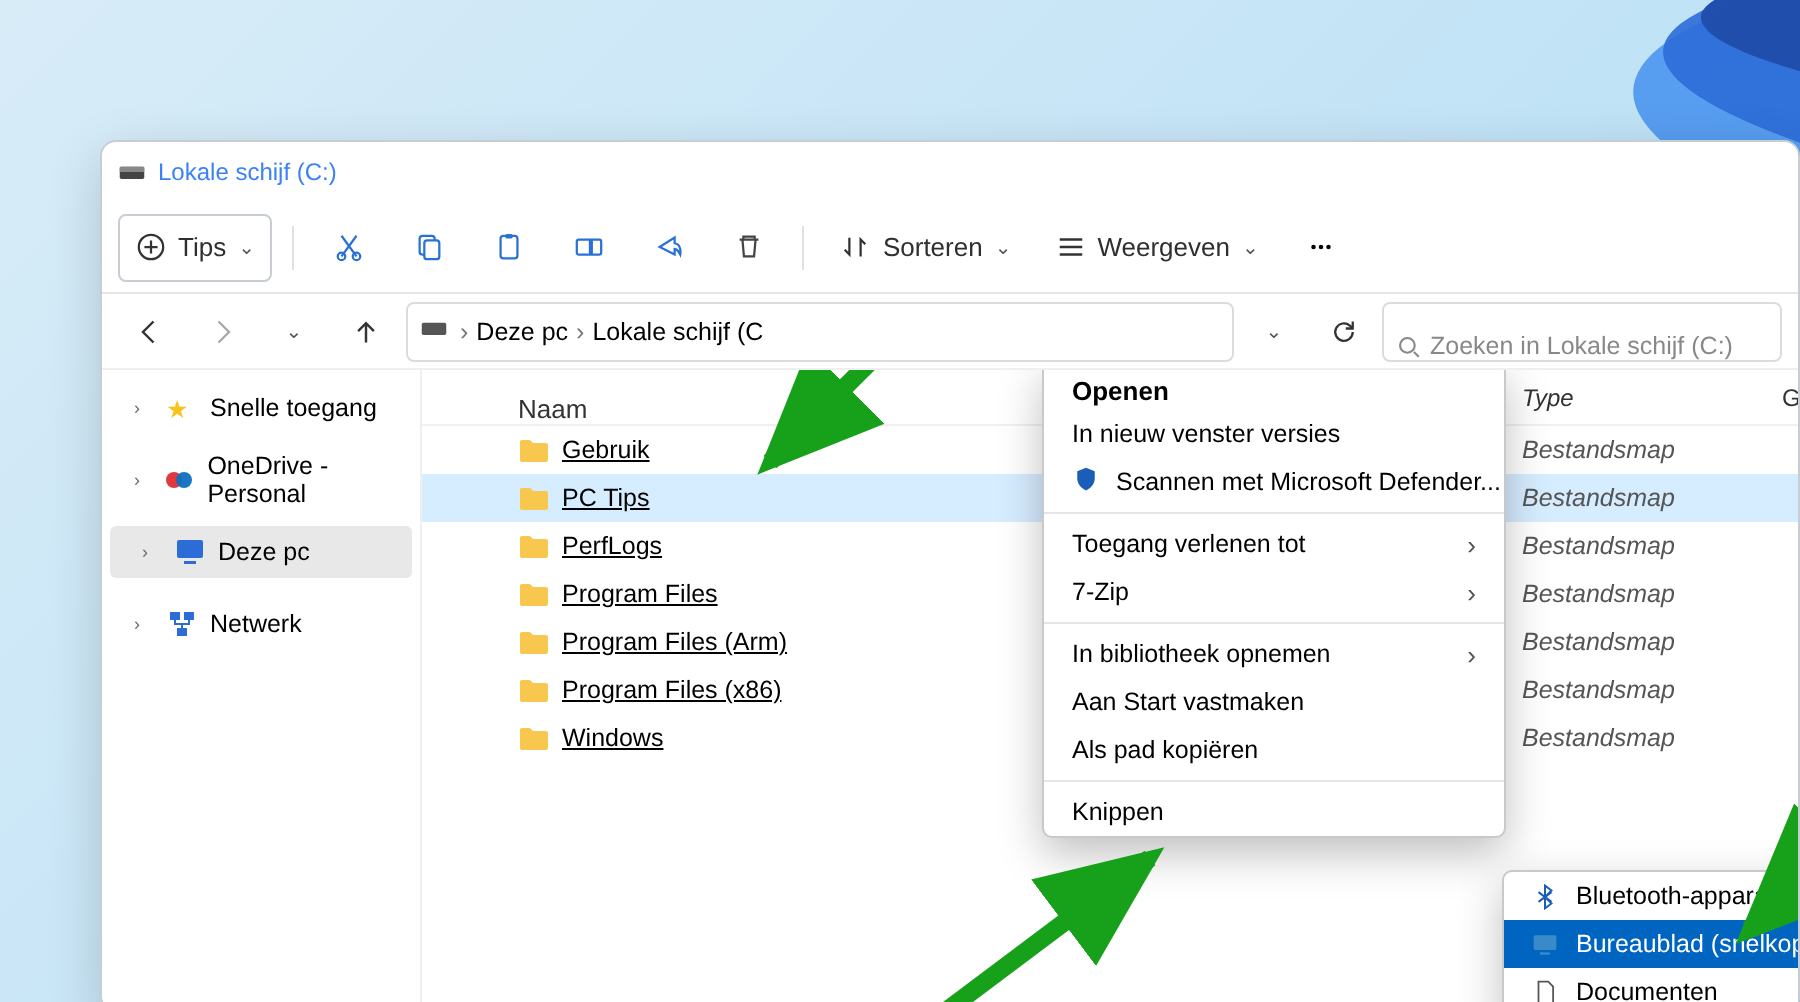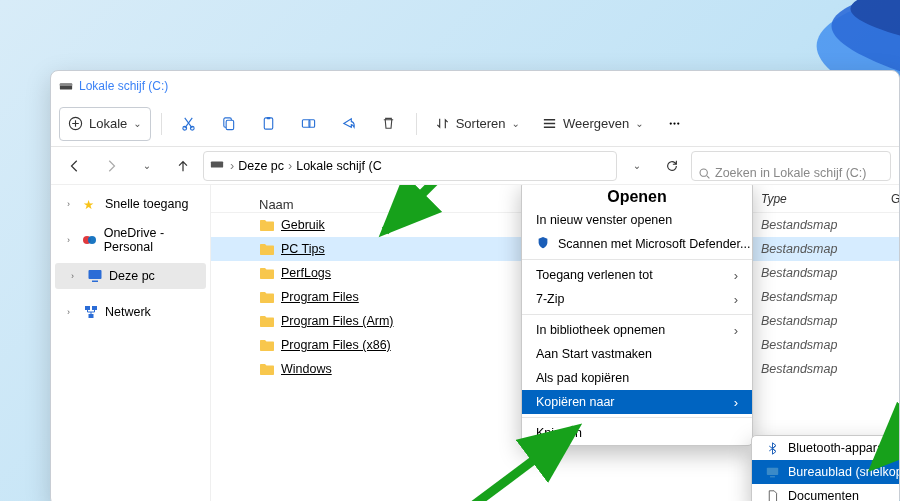--- a/index.html
+++ b/index.html
@@ -33,21 +33,21 @@
   .main { flex: 1; position: relative; overflow: hidden; }
   .cols { display: flex; font-size: 13px; color: #333; height: 28px; align-items: flex-end; border-bottom: 1px solid #f0f0f0; }
   .col-name { padding-left: 48px; width: 390px; }
   .rows { font-size: 12.5px; text-decoration: underline; }
   .row { display: flex; align-items: center; height: 24px; }
   .row.sel { background: #d6ecff; }
   .row .r-name { display:flex; align-items:center; gap:6px; padding-left: 48px; width: 390px; }
   .folder-icon { width:16px; height:14px; }
   .ctx { position: absolute; background: #fff; border: 1px solid #c9c9c9; border-radius: 5px; box-shadow: 0 8px 22px rgba(0,0,0,.25); font-size: 12.5px; overflow: hidden; }
   .ctx.main-ctx { left: 310px; top: -4px; width: 232px; }
-  .ctx .hdr { padding: 6px 14px 2px; font-weight: 600; font-size: 16px; text-align: center; }
+  .ctx .hdr { padding: 6px 14px 2px; font-weight: 600; font-size: 13px; }
   .ctx .mi { height: 24px; display:flex; align-items:center; padding: 0 14px; gap: 8px; justify-content: space-between; white-space: nowrap; }
   .ctx .mi .mtxt { display:flex; align-items:center; gap:8px; }
   .ctx .mi.sub::after { content: "›"; font-size: 13px; color: #555; }
   .ctx .mi.sel { background: #0064c1; color: #fff; }
   .ctx .mi.sel::after { color:#fff; }
   .ctx hr { border:none; border-top:1px solid #e5e5e5; margin: 3px 0; }
   .ctx.sub-ctx { left: 540px; top: 250px; width: 238px; }
   .ctx.sub-ctx .mi { padding: 0 12px; }
   .ctx.sub-ctx .mi .mico { width:16px; display:inline-flex; justify-content:center; }
   .arrow { position: absolute; pointer-events: none; }
@@ -79,21 +79,21 @@
     </span>
     <span>Lokale schijf (C:)</span>
   </div>
 
   <div class="toolbar">
     <button class="tbtn outline">
       <svg viewBox="0 0 16 16">
           <circle cx="8" cy="8" r="6.5" fill="none" stroke="#333" stroke-width="1.2"></circle>
           <path d="M8 4.5v7M4.5 8h7" stroke="#333" stroke-width="1.2"></path>
         </svg>
-      <span>Lokale</span>
+      <span>Tips</span>
       <span class="chev">⌄</span>
     </button>
     <span class="sep"></span>
     <button class="tbtn">
       <svg viewBox="0 0 16 16">
           <path d="M4 2 L12 13 M12 2 L4 13" stroke="#2a71d6" stroke-width="1.2" fill="none"></path>
           <circle cx="4" cy="13" r="2" fill="none" stroke="#2a71d6" stroke-width="1.2"></circle>
           <circle cx="12" cy="13" r="2" fill="none" stroke="#2a71d6" stroke-width="1.2"></circle>
         </svg>
     </button>
@@ -330,21 +330,21 @@
             </div>
           <div class="row2">
               <div class="t">Bestandsmap</div>
             </div>
         </div>
       </div>
 
       <div class="ctx main-ctx">
         <div class="hdr">Openen</div>
         <div class="mi">
-            <span class="mtxt">In nieuw venster openen</span>
+            <span class="mtxt">In nieuw venster versies</span>
           </div>
         <div class="mi">
             <span class="mtxt">
               <span class="shield"><svg width="14" height="14" viewBox="0 0 16 16">
                   <path d="M8 1l5 2v4c0 4-3 6-5 7-2-1-5-3-5-7V3l5-2z" fill="#1b5eb8"></path>
                 </svg></span>
               <span>Scannen met Microsoft Defender...</span>
             </span>
           </div>
         <hr>
@@ -356,23 +356,20 @@
           </div>
         <hr>
         <div class="mi sub">
             <span class="mtxt">In bibliotheek opnemen</span>
           </div>
         <div class="mi">
             <span class="mtxt">Aan Start vastmaken</span>
           </div>
         <div class="mi">
             <span class="mtxt">Als pad kopiëren</span>
-          </div>
-        <div class="mi sub sel">
-            <span class="mtxt">Kopiëren naar</span>
           </div>
         <hr>
         <div class="mi">
             <span class="mtxt">Knippen</span>
           </div>
 
       </div>
 
       <div class="ctx sub-ctx">
         <div class="mi">

